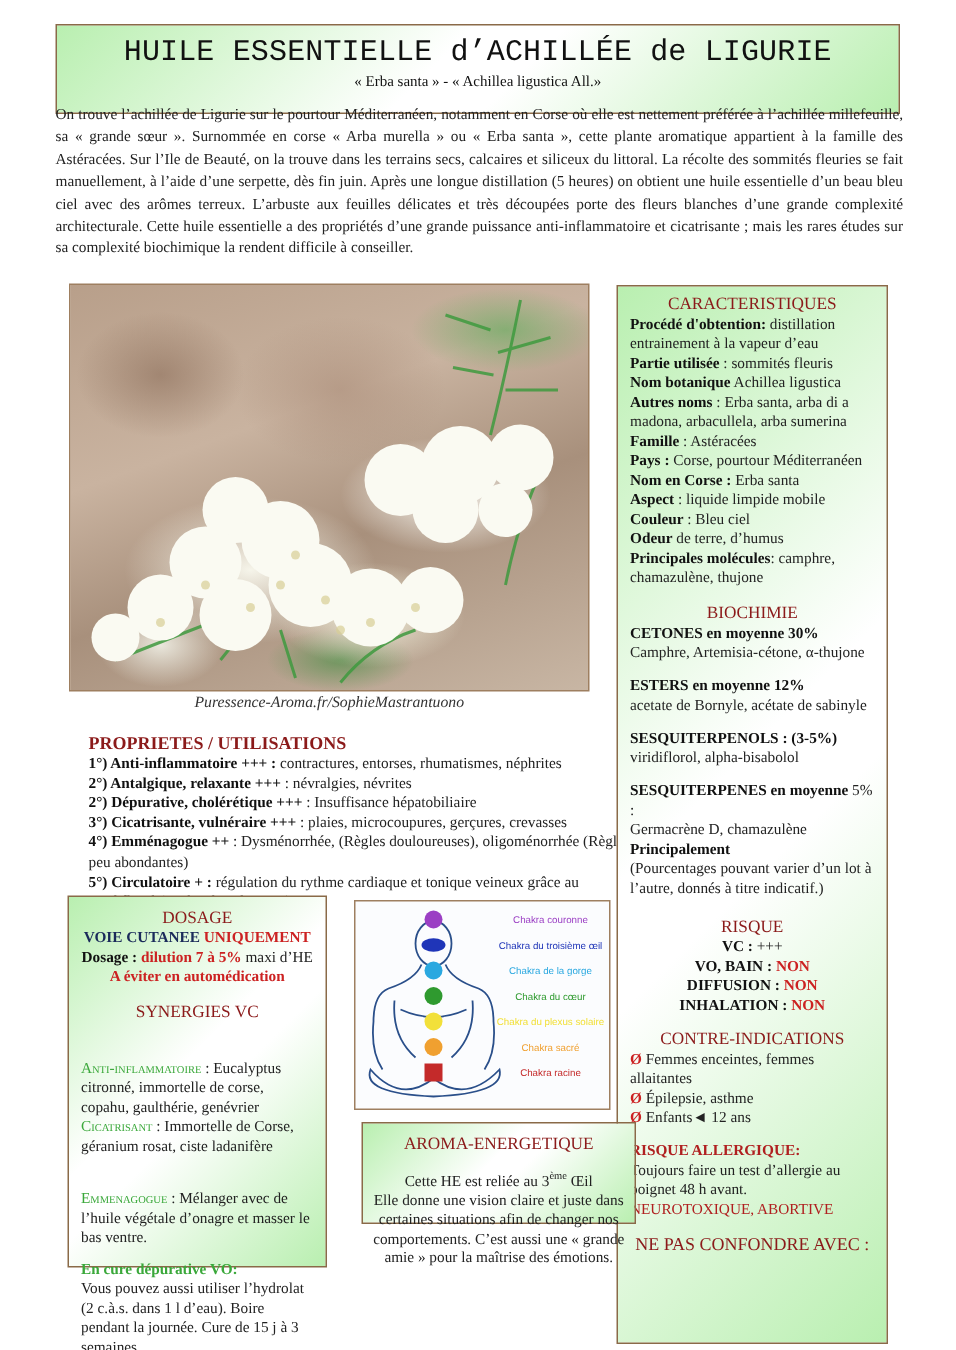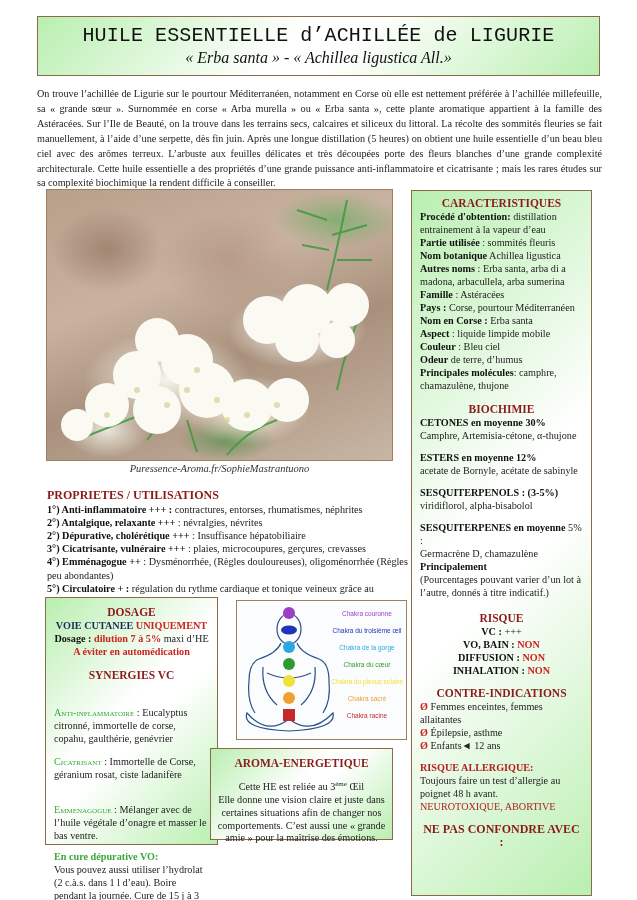--- a/index.html
+++ b/index.html
@@ -2,52 +2,52 @@
 <html><head>
 <meta charset="utf-8">
 <style>
   html, body { margin:0; padding:0; background:#ffffff; }
   body { width:637px; height:900px; position:relative; overflow:hidden;
          font-family:"Liberation Serif", "DejaVu Serif", serif; color:#222; }
   .gbox { position:absolute; border:1px solid #8a6a48; box-sizing:border-box;
           background:linear-gradient(135deg, #b9efb0 0%, #ffffff 45%, #ffffff 55%, #b9efb0 100%); }
   #title-box { left:37px; top:16px; width:563px; height:60px; text-align:center; }
   #title-main { font-size:20px; margin-top:7px; letter-spacing:0.1px; color:#111;font-family:Liberation Mono, monospace; }
-  #title-sub { font-size:16px; font-style:italic; margin-top:2px; color:#111; }
-  #intro { position:absolute; left:37px; top:87px; width:565px; font-size:10.2px; line-height:14.9px;
+  #title-sub { font-size:10px; margin-top:2px; color:#111; }
+  #intro { position:absolute; left:37px; top:70px; width:565px; font-size:10.2px; line-height:14.9px;
            text-align:justify; color:#222; }
   #photo { position:absolute; left:46px; top:189px; width:347px; height:272px; border:1px solid #9e7f60;
            box-sizing:border-box; overflow:hidden;
            background:
              radial-gradient(ellipse 90px 40px at 290px 30px, rgba(80,170,80,0.55), transparent 70%),
              radial-gradient(ellipse 120px 70px at 120px 190px, rgba(250,250,240,0.95), transparent 70%),
              radial-gradient(ellipse 100px 55px at 250px 140px, rgba(255,255,250,0.95), transparent 70%),
              radial-gradient(ellipse 90px 50px at 200px 220px, rgba(245,245,225,0.95), transparent 70%),
              radial-gradient(ellipse 60px 40px at 60px 240px, rgba(240,240,230,0.9), transparent 70%),
              radial-gradient(ellipse 70px 30px at 180px 250px, rgba(60,140,60,0.6), transparent 70%),
              radial-gradient(ellipse 80px 60px at 60px 60px, rgba(140,110,90,0.6), transparent 70%),
              radial-gradient(ellipse 100px 70px at 180px 70px, rgba(170,140,120,0.6), transparent 70%),
              linear-gradient(160deg, #b89f8a 0%, #c9b3a0 35%, #a8907c 60%, #c8b6a4 100%); }
   #photo-caption { position:absolute; left:46px; top:463px; width:347px; text-align:center;
                    font-size:10.5px; font-style:italic; color:#333; }
-  #props { position:absolute; left:47px; top:489px; width:365px; font-size:10.2px; line-height:13.1px; color:#222; }
+  #props { position:absolute; left:59px; top:489px; width:365px; font-size:10.2px; line-height:13.1px; color:#222; }
   #props-title { color:#8b1a1a; font-weight:bold; font-size:12px; margin-bottom:1px; }
   #props b { color:#111; }
   #right-box { left:411px; top:190px; width:181px; height:706px; padding:6px 8px; font-size:10.2px; line-height:13px; }
-  .sec-title { color:#8b1a1a; font-weight:bold; text-align:center; font-size:11.5px; }
+  .sec-title { color:#8b1a1a; font-weight:normal; text-align:center; font-size:11.5px; }
   .red { color:#cc2222; }
   .dkred { color:#8b1a1a; }
   .bold { font-weight:bold; color:#111; }
   .center { text-align:center; }
   #dosage-box { left:45px; top:597px; width:173px; height:248px; padding:8px 8px; font-size:10.2px; line-height:13px; }
   .sc { font-variant:small-caps; color:#3aa83a; font-weight:normal; }
   .green-b { color:#3aa83a; font-weight:bold; }
   #chakra-box { position:absolute; left:236px; top:600px; width:171px; height:140px; border:1px solid #9e7f60;
                 box-sizing:border-box; background:#fbfcfe; }
-  #aroma-box { left:210px; top:748px; width:183px; height:92px; padding:8px 6px; font-size:10.2px; line-height:12.8px; text-align:center; }
+  #aroma-box { left:241px; top:748px; width:183px; height:68px; padding:8px 6px; font-size:10.2px; line-height:12.8px; text-align:center; }
   sup { font-size:7px; }
 </style>
 </head>
 <body>
 
 <div class="gbox" id="title-box">
   <div id="title-main">HUILE ESSENTIELLE  d’ACHILLÉE de LIGURIE</div>
   <div id="title-sub">«  Erba santa » - « Achillea ligustica All.»</div>
 </div>
 
@@ -172,21 +172,21 @@
   <div class="center">
     <span class="bold" style="color:#1a2a5a;">VOIE CUTANEE </span><span class="red" style="font-weight:bold;">UNIQUEMENT</span>
   </div>
   <div class="center">
     <span class="bold">Dosage : </span><span class="red" style="font-weight:bold;">dilution 7 à 5%</span><span> maxi d’HE</span>
   </div>
   <div class="center red" style="font-weight:bold;">A éviter en automédication</div>
   <div class="sec-title" style="margin-top:11px;">SYNERGIES VC</div>
   <div id="syn-list">
       <div style="margin-top:24px;"><span class="sc">Anti-inflammatoire</span><span> : Eucalyptus citronné, immortelle de corse, copahu, gaulthérie, genévrier</span></div>
-      <div style="margin-top:10px;"><span class="sc">Cicatrisant</span><span> : Immortelle de Corse, géranium rosat, ciste ladanifère</span></div>
+      <div style=""><span class="sc">Cicatrisant</span><span> : Immortelle de Corse, géranium rosat, ciste ladanifère</span></div>
       <div style="margin-top:22px;"><span class="sc">Emmenagogue</span><span> : Mélanger avec de l’huile végétale d’onagre et masser le bas ventre.</span></div>
     </div>
   <div class="green-b" style="margin-top:8px;">En cure dépurative VO:</div>
   <div>Vous pouvez aussi utiliser l’hydrolat (2 c.à.s. dans 1 l d’eau). Boire pendant la journée. Cure de 15 j à 3 semaines.</div>
 </div>
 
 <div id="chakra-box">
   <svg width="169" height="138" id="chakra-svg">
     <g fill="none" stroke="#2a4f8a" stroke-width="1.2">
       <ellipse cx="52" cy="28" rx="12" ry="15"></ellipse>

